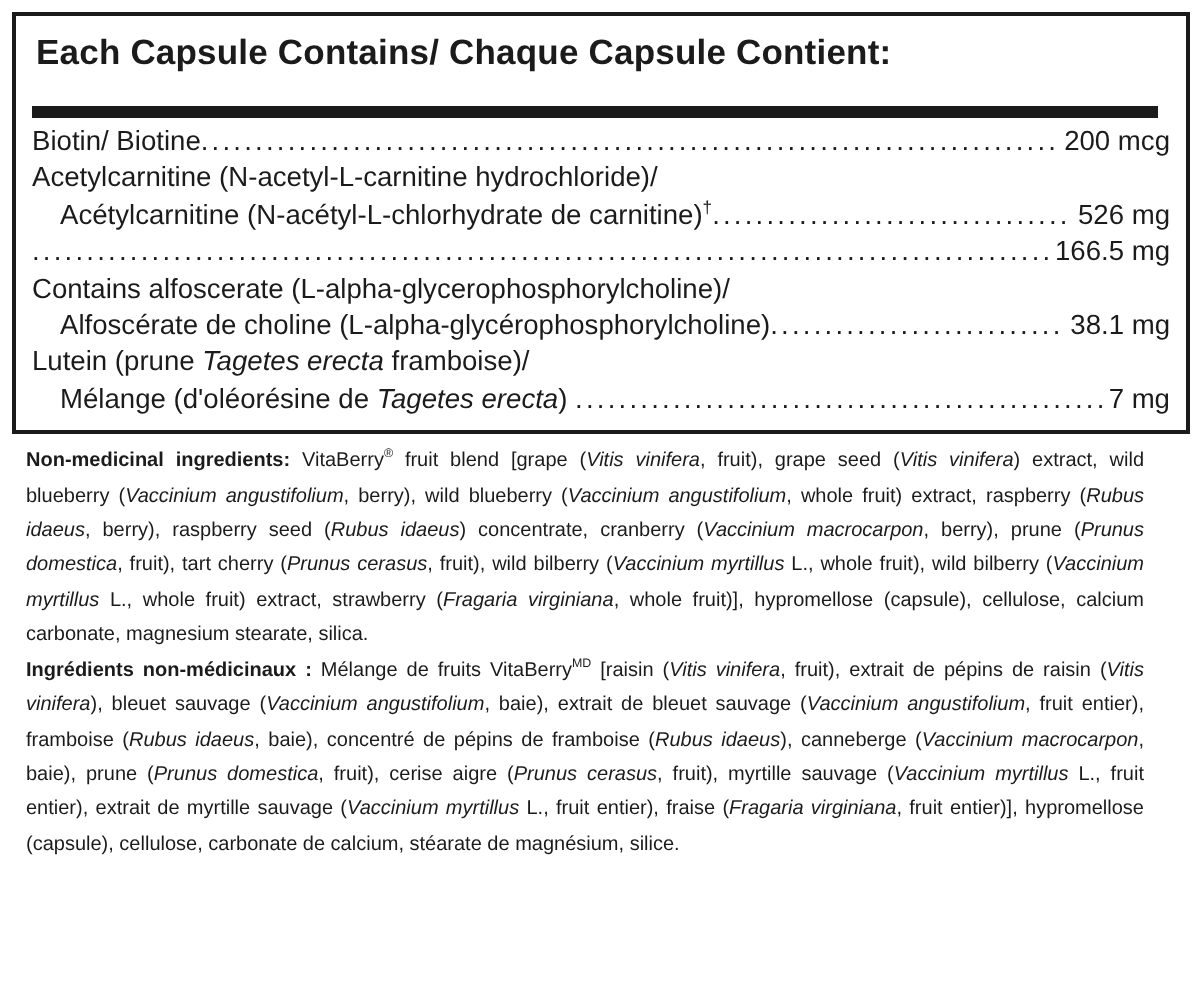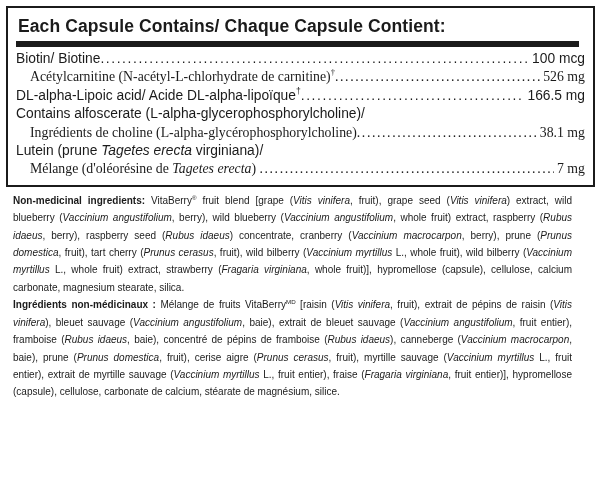--- a/index.html
+++ b/index.html
@@ -14,36 +14,36 @@
 
   .panel {
     margin: 6px 5px 0 6px;
     border: 2px solid #1b1b1b;
     padding: 5px 8px 4px 8px;
   }
   .panel-title {
     font-weight: bold;
     font-size: 17.5px;
     line-height: 22px;
-    padding: 2px 0 4px 2px;
+    padding: 2px 0 16px 2px;
     letter-spacing: 0.1px;
     white-space: nowrap;
   }
   .thick-bar {
     height: 6px;
     background: #1b1b1b;
     margin: 0 6px 3px 0;
   }
   .rows {
     font-size: 13.8px;
     line-height: 18.4px;
     padding-bottom: 2px;
   }
   .line { display: flex; align-items: baseline; }
-  .line.indent { padding-left: 14px; font-family: Liberation Serif, serif; }
+  .line.indent { padding-left: 14px; }
   .line .text { flex: 0 0 auto; white-space: pre-wrap; }
   .leader {
     flex: 1 1 auto;
     overflow: hidden;
     white-space: nowrap;
     letter-spacing: 1.6px;
     min-width: 8px;
   }
   .leader::after {
     content: "................................................................................................................................";
@@ -63,50 +63,52 @@
 
 <div class="page">
   <div class="panel">
     <div class="panel-title">Each Capsule Contains/ Chaque Capsule Contient:</div>
     <div class="thick-bar"></div>
     <div class="rows">
         <div>
           <div class="line">
             <span class="text"><span>Biotin/ Biotine</span></span>
             <span class="leader"></span>
-            <span class="value">100 mcg</span>
+            <span class="value">200 mcg</span>
           </div>
         </div>
         <div>
+          <div class="line">
+            <span class="text"><span>Acetylcarnitine (N-acetyl-L-carnitine hydrochloride)/</span></span>
+          </div>
           <div class="line indent">
             <span class="text"><span>Acétylcarnitine (N-acétyl-L-chlorhydrate de carnitine)</span><sup>†</sup></span>
             <span class="leader"></span>
             <span class="value">526 mg</span>
           </div>
         </div>
         <div>
           <div class="line">
-            <span class="text"><span>DL-alpha-Lipoic acid/ Acide DL-alpha-lipoïque</span><sup>†</sup></span>
             <span class="leader"></span>
             <span class="value">166.5 mg</span>
           </div>
         </div>
         <div>
           <div class="line">
             <span class="text"><span>Contains alfoscerate (L-alpha-glycerophosphorylcholine)/</span></span>
           </div>
           <div class="line indent">
-            <span class="text"><span>Ingrédients de choline (L-alpha-glycérophosphorylcholine)</span></span>
+            <span class="text"><span>Alfoscérate de choline (L-alpha-glycérophosphorylcholine)</span></span>
             <span class="leader"></span>
             <span class="value">38.1 mg</span>
           </div>
         </div>
         <div>
           <div class="line">
-            <span class="text"><span>Lutein (prune </span><i>Tagetes erecta</i><span> virginiana)/</span></span>
+            <span class="text"><span>Lutein (prune </span><i>Tagetes erecta</i><span> framboise)/</span></span>
           </div>
           <div class="line indent">
             <span class="text"><span>Mélange (d'oléorésine de </span><i>Tagetes erecta</i><span>) </span></span>
             <span class="leader"></span>
             <span class="value">7 mg</span>
           </div>
         </div>
       </div>
   </div>
   <div class="paras">

